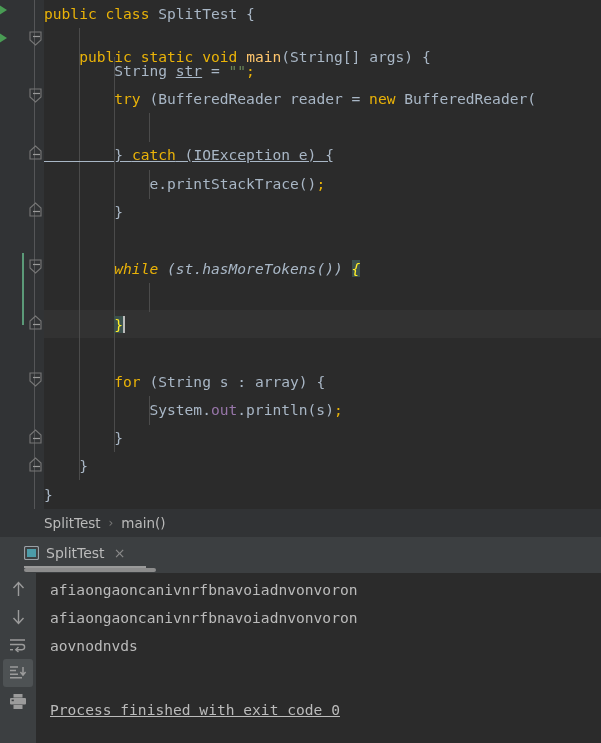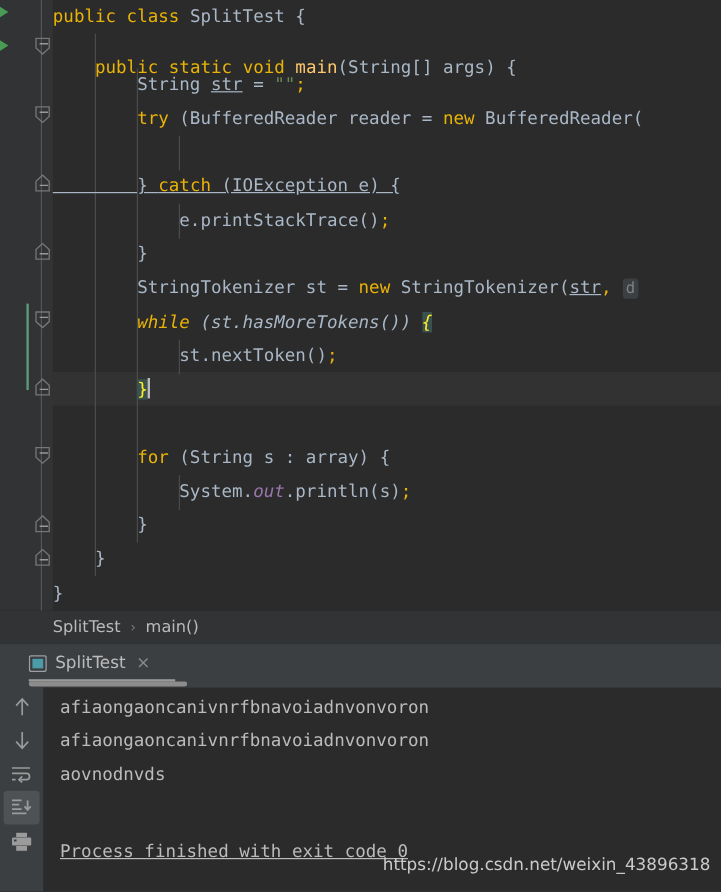--- a/index.html
+++ b/index.html
@@ -17,21 +17,21 @@
 
   .code{position:absolute;left:44px;top:0;width:557px;height:509px;}
   .line{position:absolute;left:0;width:557px;height:28.3px;line-height:28.3px;
         font-family:"DejaVu Sans Mono",monospace;font-size:14.6px;color:#A9B7C6;white-space:pre;}
   .cur-line{position:absolute;left:0;width:601px;height:28.3px;background:#323232;}
   .indent-guide{position:absolute;width:1px;background:#4B4B4B;}
 
   .kw{color:#eab308;}
   .str{color:#6A8759;}
   .fn{color:#FFC66D;}
-  .stat{color:#9876AA;font-style:italic;text-align:right;}
+  .stat{color:#9876AA;text-align:right;}
   .loc{text-decoration:underline;text-decoration-color:#A9B7C6;}
   .brace-hl{background:#3B514D;color:#FFEF28;}
   .search-hl{background:#32593D;}
   .hint{background:#3C3F41;color:#808080;border-radius:3px;padding:1px 3px;font-size:13px;}
   .caret{display:inline-block;width:2px;height:17px;background:#BBBBBB;vertical-align:-3px;}
 
   
   .breadcrumb{position:absolute;left:0;top:509px;width:601px;height:28px;background:#313335;
               display:flex;align-items:center;padding-left:44px;box-sizing:border-box;
               font-family:"DejaVu Sans",sans-serif;font-size:13.5px;color:#BABABA;}
@@ -139,23 +139,21 @@
       <div class="indent-guide" style="left:105px;top:283px;height:29px;"></div>
       <div class="indent-guide" style="left:105px;top:396px;height:29px;"></div>
 
       <div class="line" style="top:0px;"><span class="kw">public</span> <span class="kw">class</span> SplitTest {</div>
       <div class="line" style="top:28px;margin-top:15px;">    <span class="kw">public</span> <span class="kw">static</span> <span class="kw">void</span> <span class="fn">main</span>(String[] args) {</div>
       <div class="line" style="top:57px;">        String <span class="loc">str</span> = <span class="str">""</span><span class="kw">;</span></div>
       <div class="line" style="top:85px;">        <span class="kw">try</span> (BufferedReader reader = <span class="kw">new</span> BufferedReader(</div>
       <div class="line" style="top:141px;text-decoration:underline;">        } <span class="kw">catch</span> (IOException e) {</div>
       <div class="line" style="top:170px;">            e.printStackTrace()<span class="kw">;</span></div>
       <div class="line" style="top:198px;">        }</div>
-      <div class="line" style="top:226px;">        StringTokenizer st = <span class="kw">new</span> StringTokenizer(<span class="loc">str</span><span class="kw">,</span> <span class="hint">d</span></div>
       <div class="line" style="top:255px;font-style:italic;">        <span class="kw">while</span> (st.hasMoreTokens()) <span class="brace-hl">{</span></div>
-      <div class="line" style="top:283px;">            st.nextToken()<span class="kw">;</span></div>
       <div class="line" style="top:311px;">        <span class="brace-hl">}</span><span class="caret"></span></div>
       <div class="line" style="top:368px;">        <span class="kw">for</span> (String s : array) {</div>
       <div class="line" style="top:396px;">            System.<span class="stat">out</span>.println(s)<span class="kw">;</span></div>
       <div class="line" style="top:424px;">        }</div>
       <div class="line" style="top:452px;">    }</div>
       <div class="line" style="top:481px;">}</div>
     </div>
   </div>
 
   <div class="breadcrumb">
@@ -218,14 +216,13 @@
 
     <div class="console">
       <div class="cline" style="top:8px;">afiaongaoncanivnrfbnavoiadnvonvoron</div>
       <div class="cline" style="top:36px;">afiaongaoncanivnrfbnavoiadnvonvoron</div>
       <div class="cline" style="top:64px;">aovnodnvds</div>
       <div class="cline" style="top:92px;"></div>
       <div class="cline" style="top:128px;text-decoration:underline;">Process finished with exit code 0</div>
     </div>
   </div>
 
-  <div class="watermark">https://blog.csdn.net/weixin_43896318</div>
 </div>
 
 </body></html>

